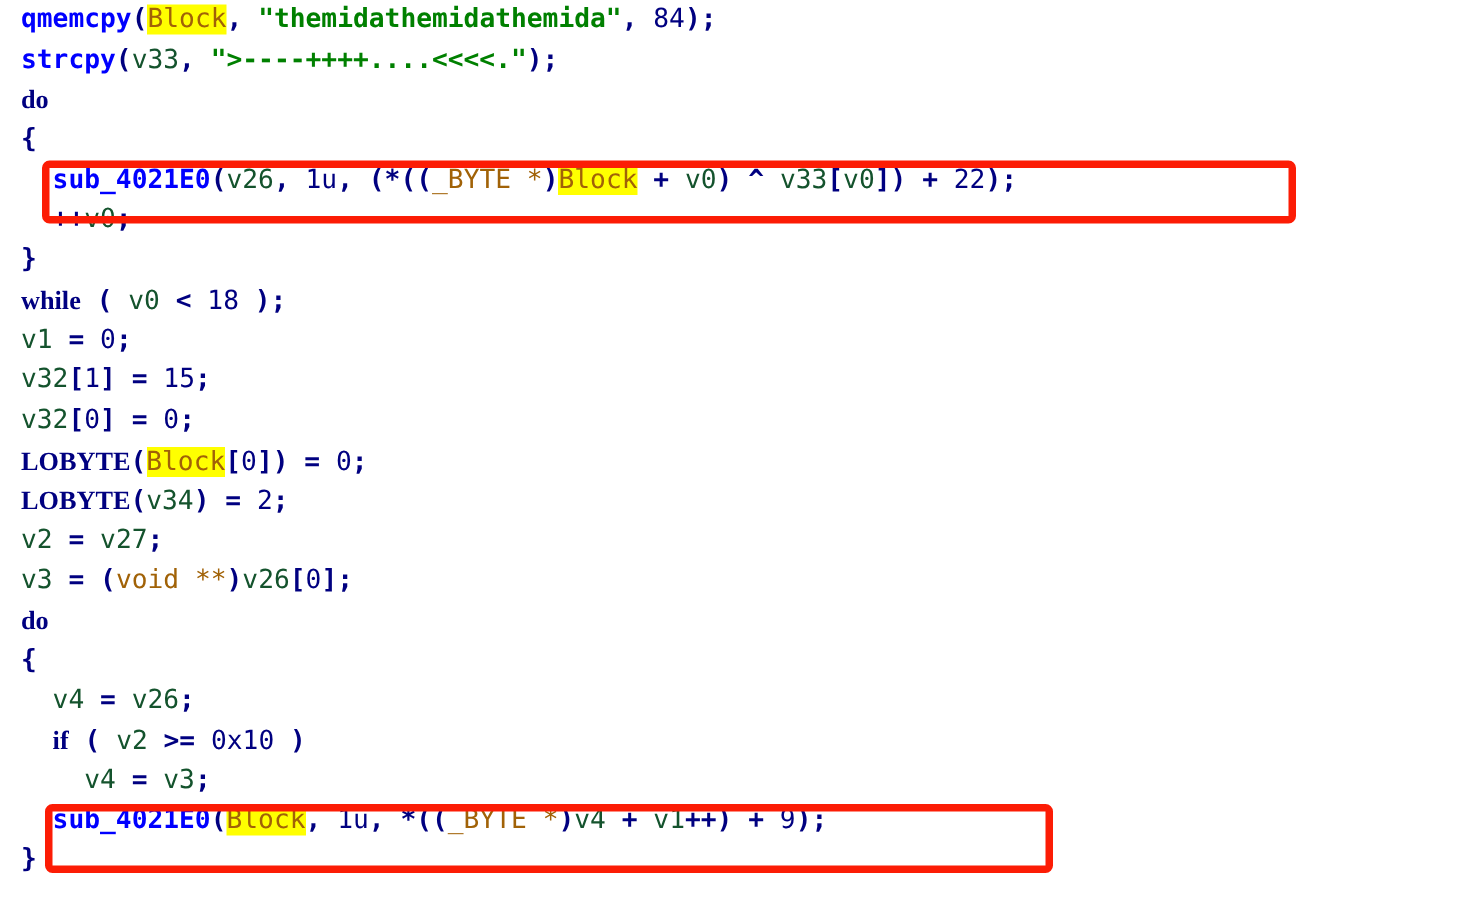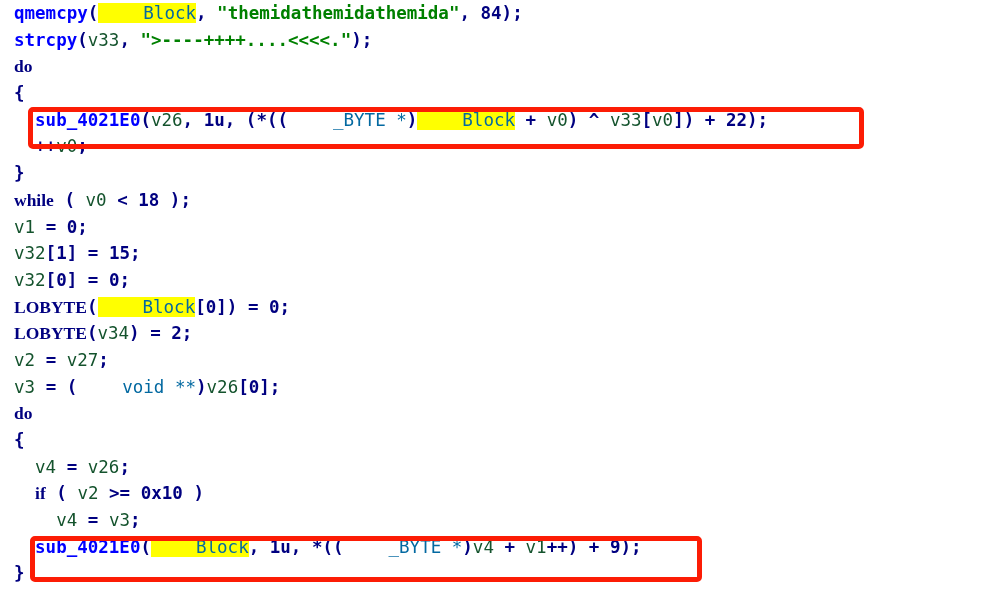--- a/index.html
+++ b/index.html
@@ -37,38 +37,38 @@
   .ln {
     display: block;
     height: 26.7px;
     padding-left: 14px;
     white-space: pre;
   }
 
   
   .kw   { color: #000080; font-weight: bold; font-family: Liberation Serif, serif; }   
   .pun  { color: #000080; font-weight: bold; }
-  .num  { color: #000080; font-weight: bold; }
+  .num  { color: #000080; font-weight: normal; }
   .var  { color: #8a8ad8; }                      
   .typ  { color: #808080; }                      
   .str  { color: #008000; font-weight: bold; }   
   .fn   { color: #0000ff; font-weight: bold; }   
   .hl   { background: #ffff00; }                 
 
   
   .redbox {
     position: absolute;
     border: 5px solid #fc1c05;
     border-radius: 5px;
     background: transparent;
     box-sizing: border-box;
     pointer-events: none;
   }
 </style>
-<style>.kw,.pun,.num{color:#000080;}.var{color:#14532d;}.typ{color:#0369a1;padding-left:45px;}.str{color:#008000;}.fn{color:#0000ff;}.hl{background:#ffff00;}#screen{background:#ffffff;}</style></head>
+<style>.kw,.pun,.num{color:#000080;}.var{color:#14532d;}.typ{color:#a16207;}.str{color:#008000;}.fn{color:#0000ff;}.hl{background:#ffff00;}#screen{background:#ffffff;}</style></head>
 <body>
 
 <div id="screen">
 
   <pre id="code"><span class="ln"><span class="fn">qmemcpy</span><span class="pun">(</span><span class="typ hl">Block</span><span class="pun">,</span> <span class="str">"themidathemidathemida"</span><span class="pun">,</span> <span class="num">84</span><span class="pun">);</span></span><span class="ln"><span class="fn">strcpy</span><span class="pun">(</span><span class="var">v33</span><span class="pun">,</span> <span class="str">"&gt;----++++....&lt;&lt;&lt;&lt;."</span><span class="pun">);</span></span><span class="ln"><span class="kw">do</span></span><span class="ln"><span class="pun">{</span></span><span class="ln">  <span class="fn">sub_4021E0</span><span class="pun">(</span><span class="var">v26</span><span class="pun">,</span> <span class="num">1u</span><span class="pun">,</span> <span class="pun">(*((</span><span class="typ">_BYTE *</span><span class="pun">)</span><span class="typ hl">Block</span> <span class="pun">+</span> <span class="var">v0</span><span class="pun">)</span> <span class="pun">^</span> <span class="var">v33</span><span class="pun">[</span><span class="var">v0</span><span class="pun">])</span> <span class="pun">+</span> <span class="num">22</span><span class="pun">);</span></span><span class="ln">  <span class="pun">++</span><span class="var">v0</span><span class="pun">;</span></span><span class="ln"><span class="pun">}</span></span><span class="ln"><span class="kw">while</span> <span class="pun">(</span> <span class="var">v0</span> <span class="pun">&lt;</span> <span class="num">18</span> <span class="pun">);</span></span><span class="ln"><span class="var">v1</span> <span class="pun">=</span> <span class="num">0</span><span class="pun">;</span></span><span class="ln"><span class="var">v32</span><span class="pun">[</span><span class="num">1</span><span class="pun">]</span> <span class="pun">=</span> <span class="num">15</span><span class="pun">;</span></span><span class="ln"><span class="var">v32</span><span class="pun">[</span><span class="num">0</span><span class="pun">]</span> <span class="pun">=</span> <span class="num">0</span><span class="pun">;</span></span><span class="ln"><span class="kw">LOBYTE</span><span class="pun">(</span><span class="typ hl">Block</span><span class="pun">[</span><span class="num">0</span><span class="pun">])</span> <span class="pun">=</span> <span class="num">0</span><span class="pun">;</span></span><span class="ln"><span class="kw">LOBYTE</span><span class="pun">(</span><span class="var">v34</span><span class="pun">)</span> <span class="pun">=</span> <span class="num">2</span><span class="pun">;</span></span><span class="ln"><span class="var">v2</span> <span class="pun">=</span> <span class="var">v27</span><span class="pun">;</span></span><span class="ln"><span class="var">v3</span> <span class="pun">=</span> <span class="pun">(</span><span class="typ">void **</span><span class="pun">)</span><span class="var">v26</span><span class="pun">[</span><span class="num">0</span><span class="pun">];</span></span><span class="ln"><span class="kw">do</span></span><span class="ln"><span class="pun">{</span></span><span class="ln">  <span class="var">v4</span> <span class="pun">=</span> <span class="var">v26</span><span class="pun">;</span></span><span class="ln">  <span class="kw">if</span> <span class="pun">(</span> <span class="var">v2</span> <span class="pun">&gt;=</span> <span class="num">0x10</span> <span class="pun">)</span></span><span class="ln">    <span class="var">v4</span> <span class="pun">=</span> <span class="var">v3</span><span class="pun">;</span></span><span class="ln">  <span class="fn">sub_4021E0</span><span class="pun">(</span><span class="typ hl">Block</span><span class="pun">,</span> <span class="num">1u</span><span class="pun">,</span> <span class="pun">*((</span><span class="typ">_BYTE *</span><span class="pun">)</span><span class="var">v4</span> <span class="pun">+</span> <span class="var">v1</span><span class="pun">++)</span> <span class="pun">+</span> <span class="num">9</span><span class="pun">);</span></span><span class="ln"><span class="pun">}</span></span></pre>
 
   <div class="redbox" id="box-1" style="left: 28px; top: 107px; width: 836px; height: 42px; border-color: rgb(252, 28, 5);"></div>
   <div class="redbox" id="box-2" style="left: 30px; top: 536px; width: 672px; height: 46px; border-color: rgb(252, 28, 5);"></div>
 
 </div>

